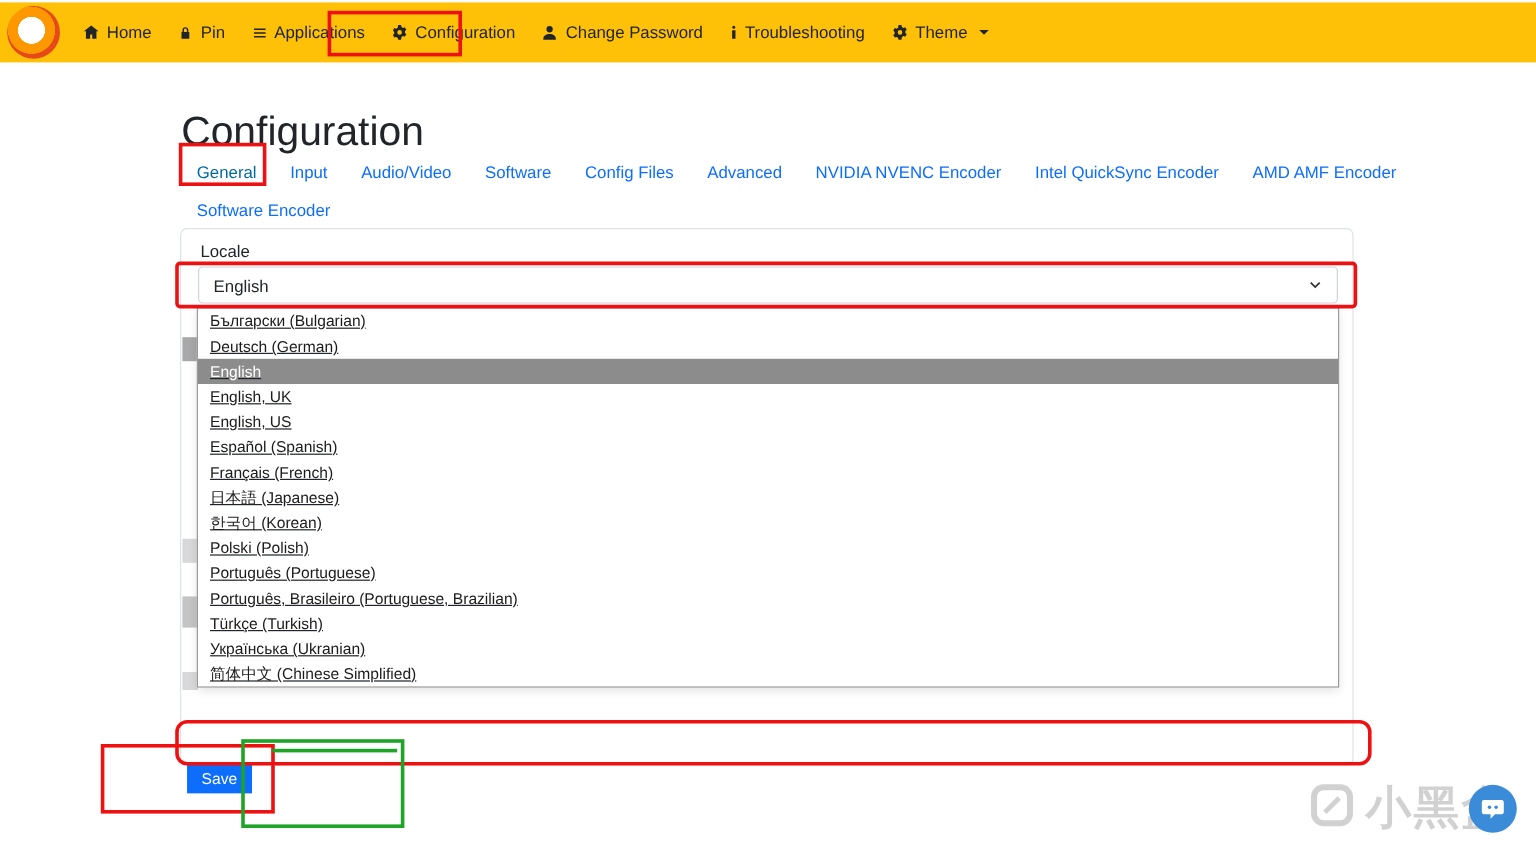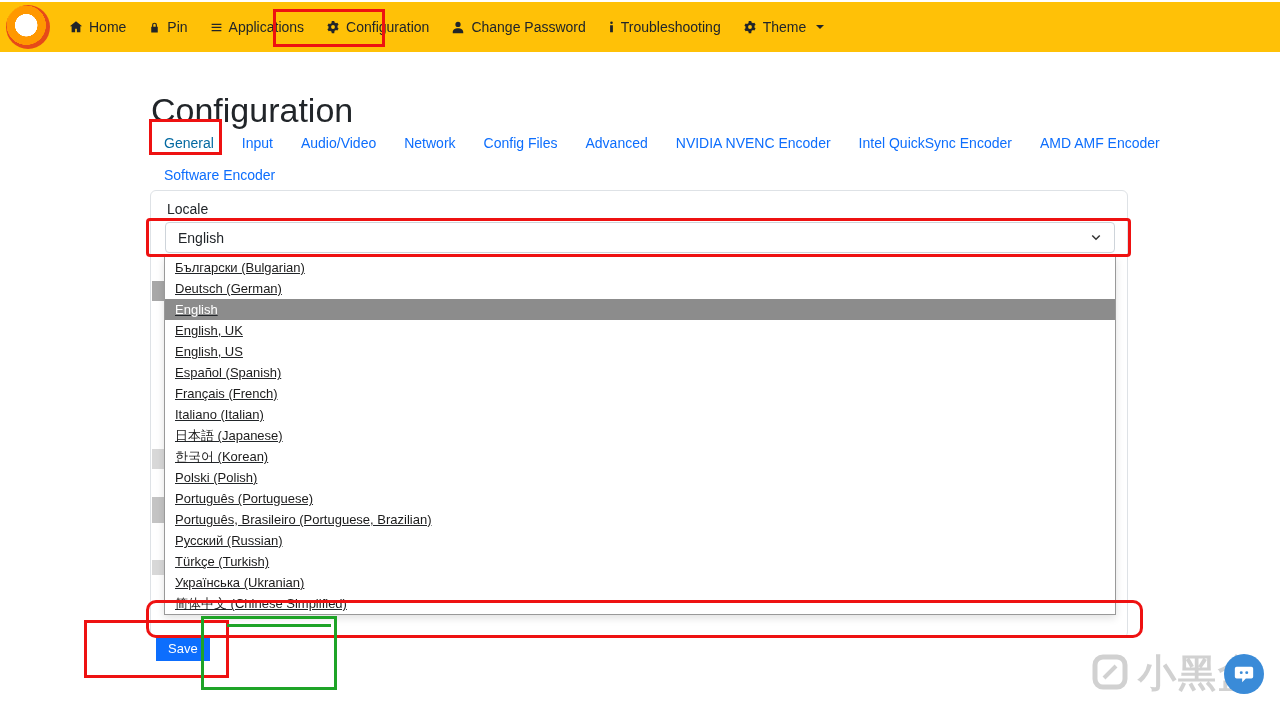--- a/index.html
+++ b/index.html
@@ -143,21 +143,21 @@
     </a>
   </header>
 
   <h1 class="page-title">Configuration</h1>
 
   <nav class="tabs">
     <div class="tabs-row">
       <a class="tab active">General</a>
       <a class="tab">Input</a>
       <a class="tab">Audio/Video</a>
-      <a class="tab">Network</a>
+      <a class="tab">Software</a>
       <a class="tab">Config Files</a>
       <a class="tab">Advanced</a>
       <a class="tab">NVIDIA NVENC Encoder</a>
       <a class="tab">Intel QuickSync Encoder</a>
       <a class="tab">AMD AMF Encoder</a>
     </div>
     <div class="tabs-row">
       <a class="tab">Software Encoder</a>
     </div>
   </nav>
@@ -177,27 +177,25 @@
   </section>
 
   <div class="dropdown">
     <div class="option">Български (Bulgarian)</div>
     <div class="option">Deutsch (German)</div>
     <div class="option selected">English</div>
     <div class="option">English, UK</div>
     <div class="option">English, US</div>
     <div class="option">Español (Spanish)</div>
     <div class="option">Français (French)</div>
-    <div class="option">Italiano (Italian)</div>
     <div class="option">日本語 (Japanese)</div>
     <div class="option">한국어 (Korean)</div>
     <div class="option">Polski (Polish)</div>
     <div class="option">Português (Portuguese)</div>
     <div class="option">Português, Brasileiro (Portuguese, Brazilian)</div>
-    <div class="option">Русский (Russian)</div>
     <div class="option">Türkçe (Turkish)</div>
     <div class="option">Українська (Ukranian)</div>
     <div class="option">简体中文 (Chinese Simplified)</div>
   </div>
 
   <button class="save-btn">Save</button>
 
   <div class="ann ann-config"></div>
   <div class="ann ann-general"></div>
   <div class="ann ann-select"></div>

